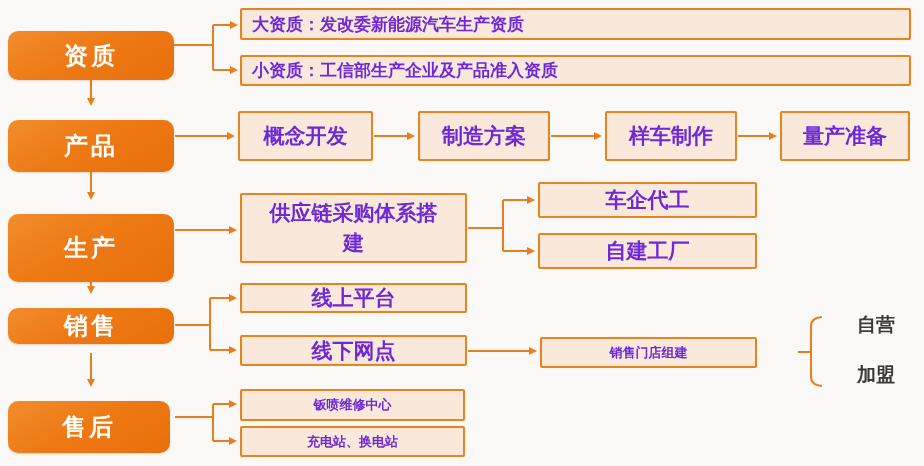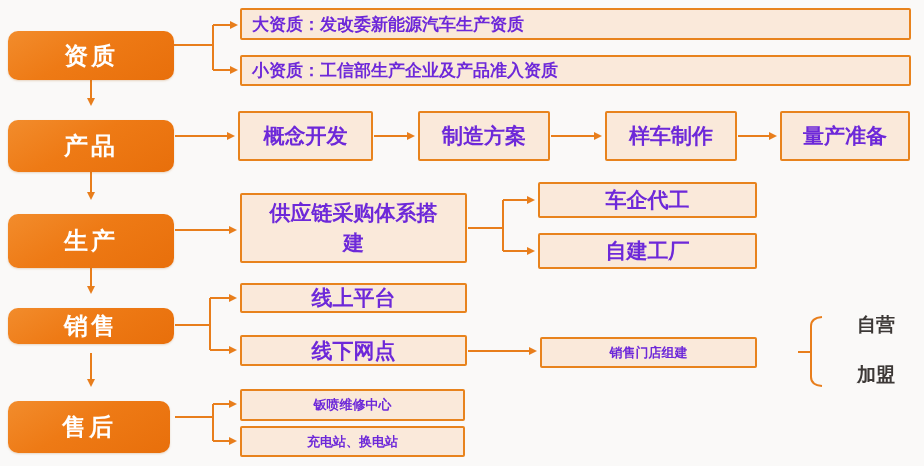--- a/index.html
+++ b/index.html
@@ -102,21 +102,21 @@
       <path d="M798,352 H811 M822,317 Q811,318 811,326 V377 Q811,385 822,386"></path>
 
       <path d="M175,417 H213 M213,404 V441"></path>
       <path d="M213,404 H233" marker-end="url(#ah)"></path>
       <path d="M213,441 H233" marker-end="url(#ah)"></path>
     </g>
   </svg>
 
   <div class="stage" style="left:8px;top:21px;width:166px;height:49px">资质</div>
   <div class="stage" style="left:8px;top:110px;width:166px;height:52px">产品</div>
-  <div class="stage" style="left:8px;top:204px;width:166px;height:54px">生产</div>
+  <div class="stage" style="left:8px;top:204px;width:166px;height:68px">生产</div>
   <div class="stage" style="left:8px;top:298px;width:166px;height:36px">销售</div>
   <div class="stage" style="left:8px;top:391px;width:162px;height:52px">售后</div>
 
   <div class="lightbox infoline" style="left:240px;top:8px;width:671px;height:32px">大资质：发改委新能源汽车生产资质</div>
   <div class="lightbox infoline" style="left:240px;top:55px;width:671px;height:31px">小资质：工信部生产企业及产品准入资质</div>
 
   <div class="lightbox step" style="left:238px;top:111px;width:135px;height:50px">概念开发</div>
   <div class="lightbox step" style="left:418px;top:111px;width:132px;height:50px">制造方案</div>
   <div class="lightbox step" style="left:605px;top:111px;width:132px;height:50px">样车制作</div>
   <div class="lightbox step" style="left:780px;top:111px;width:130px;height:50px">量产准备</div>

